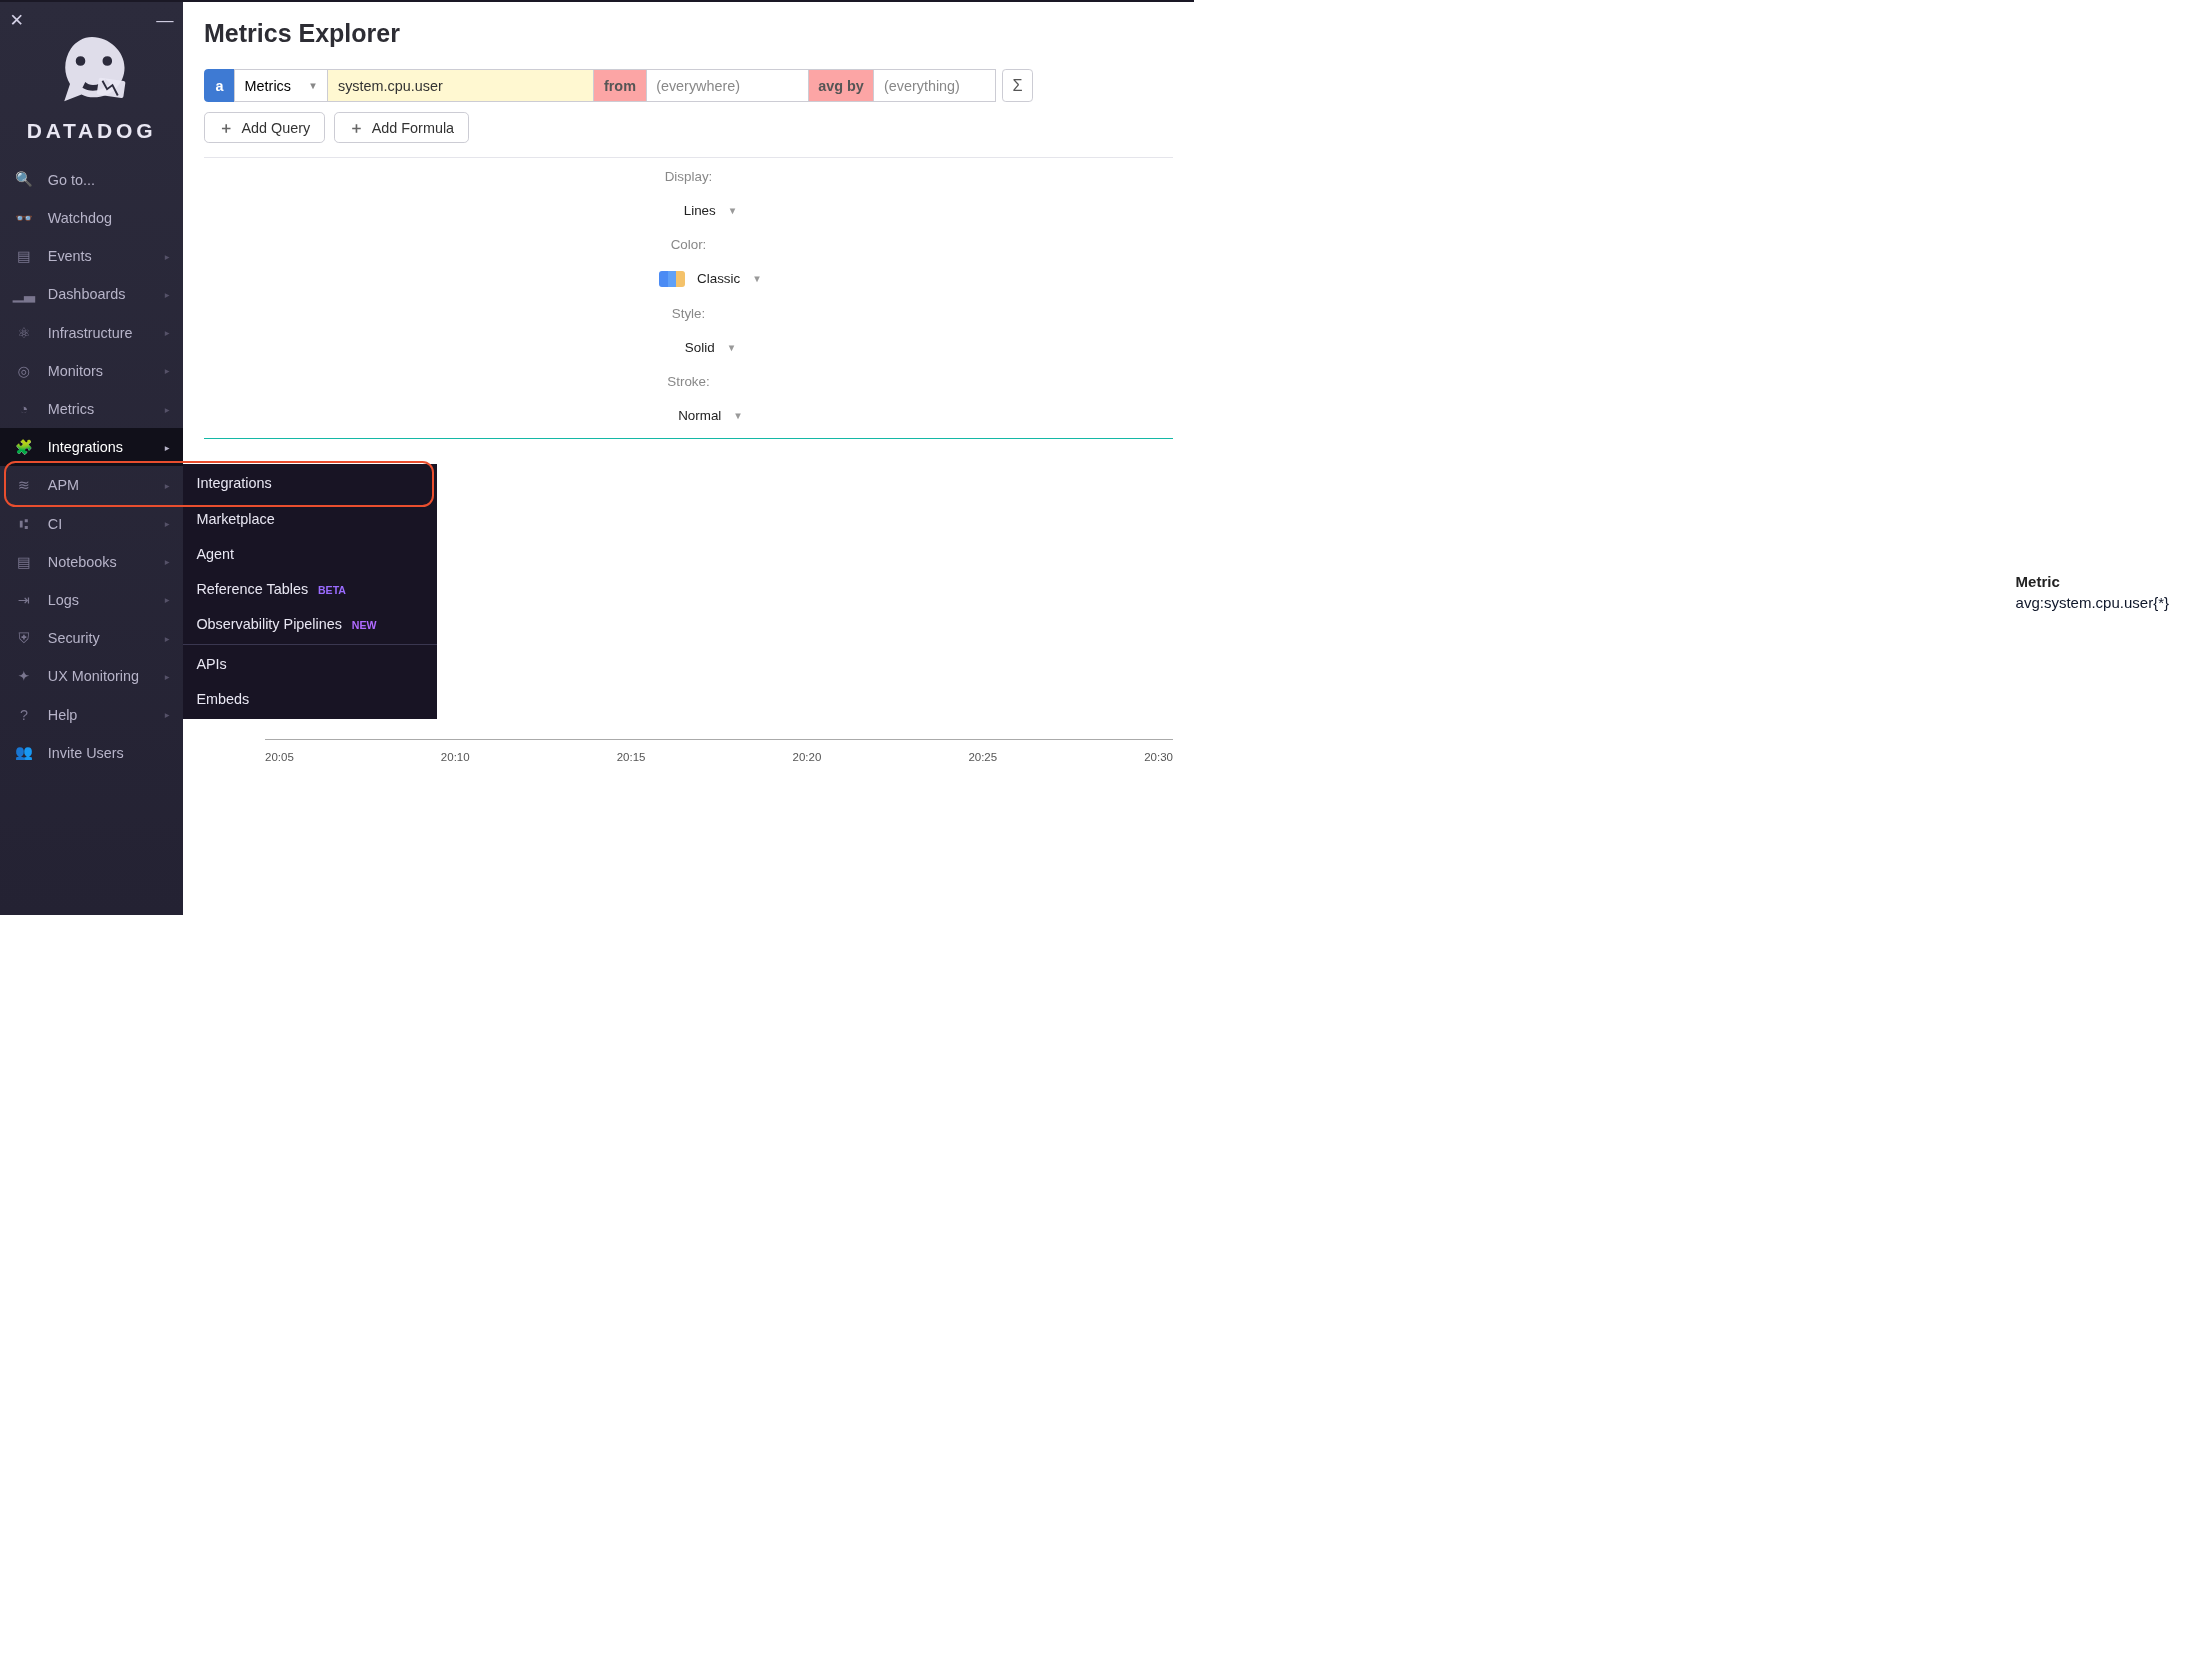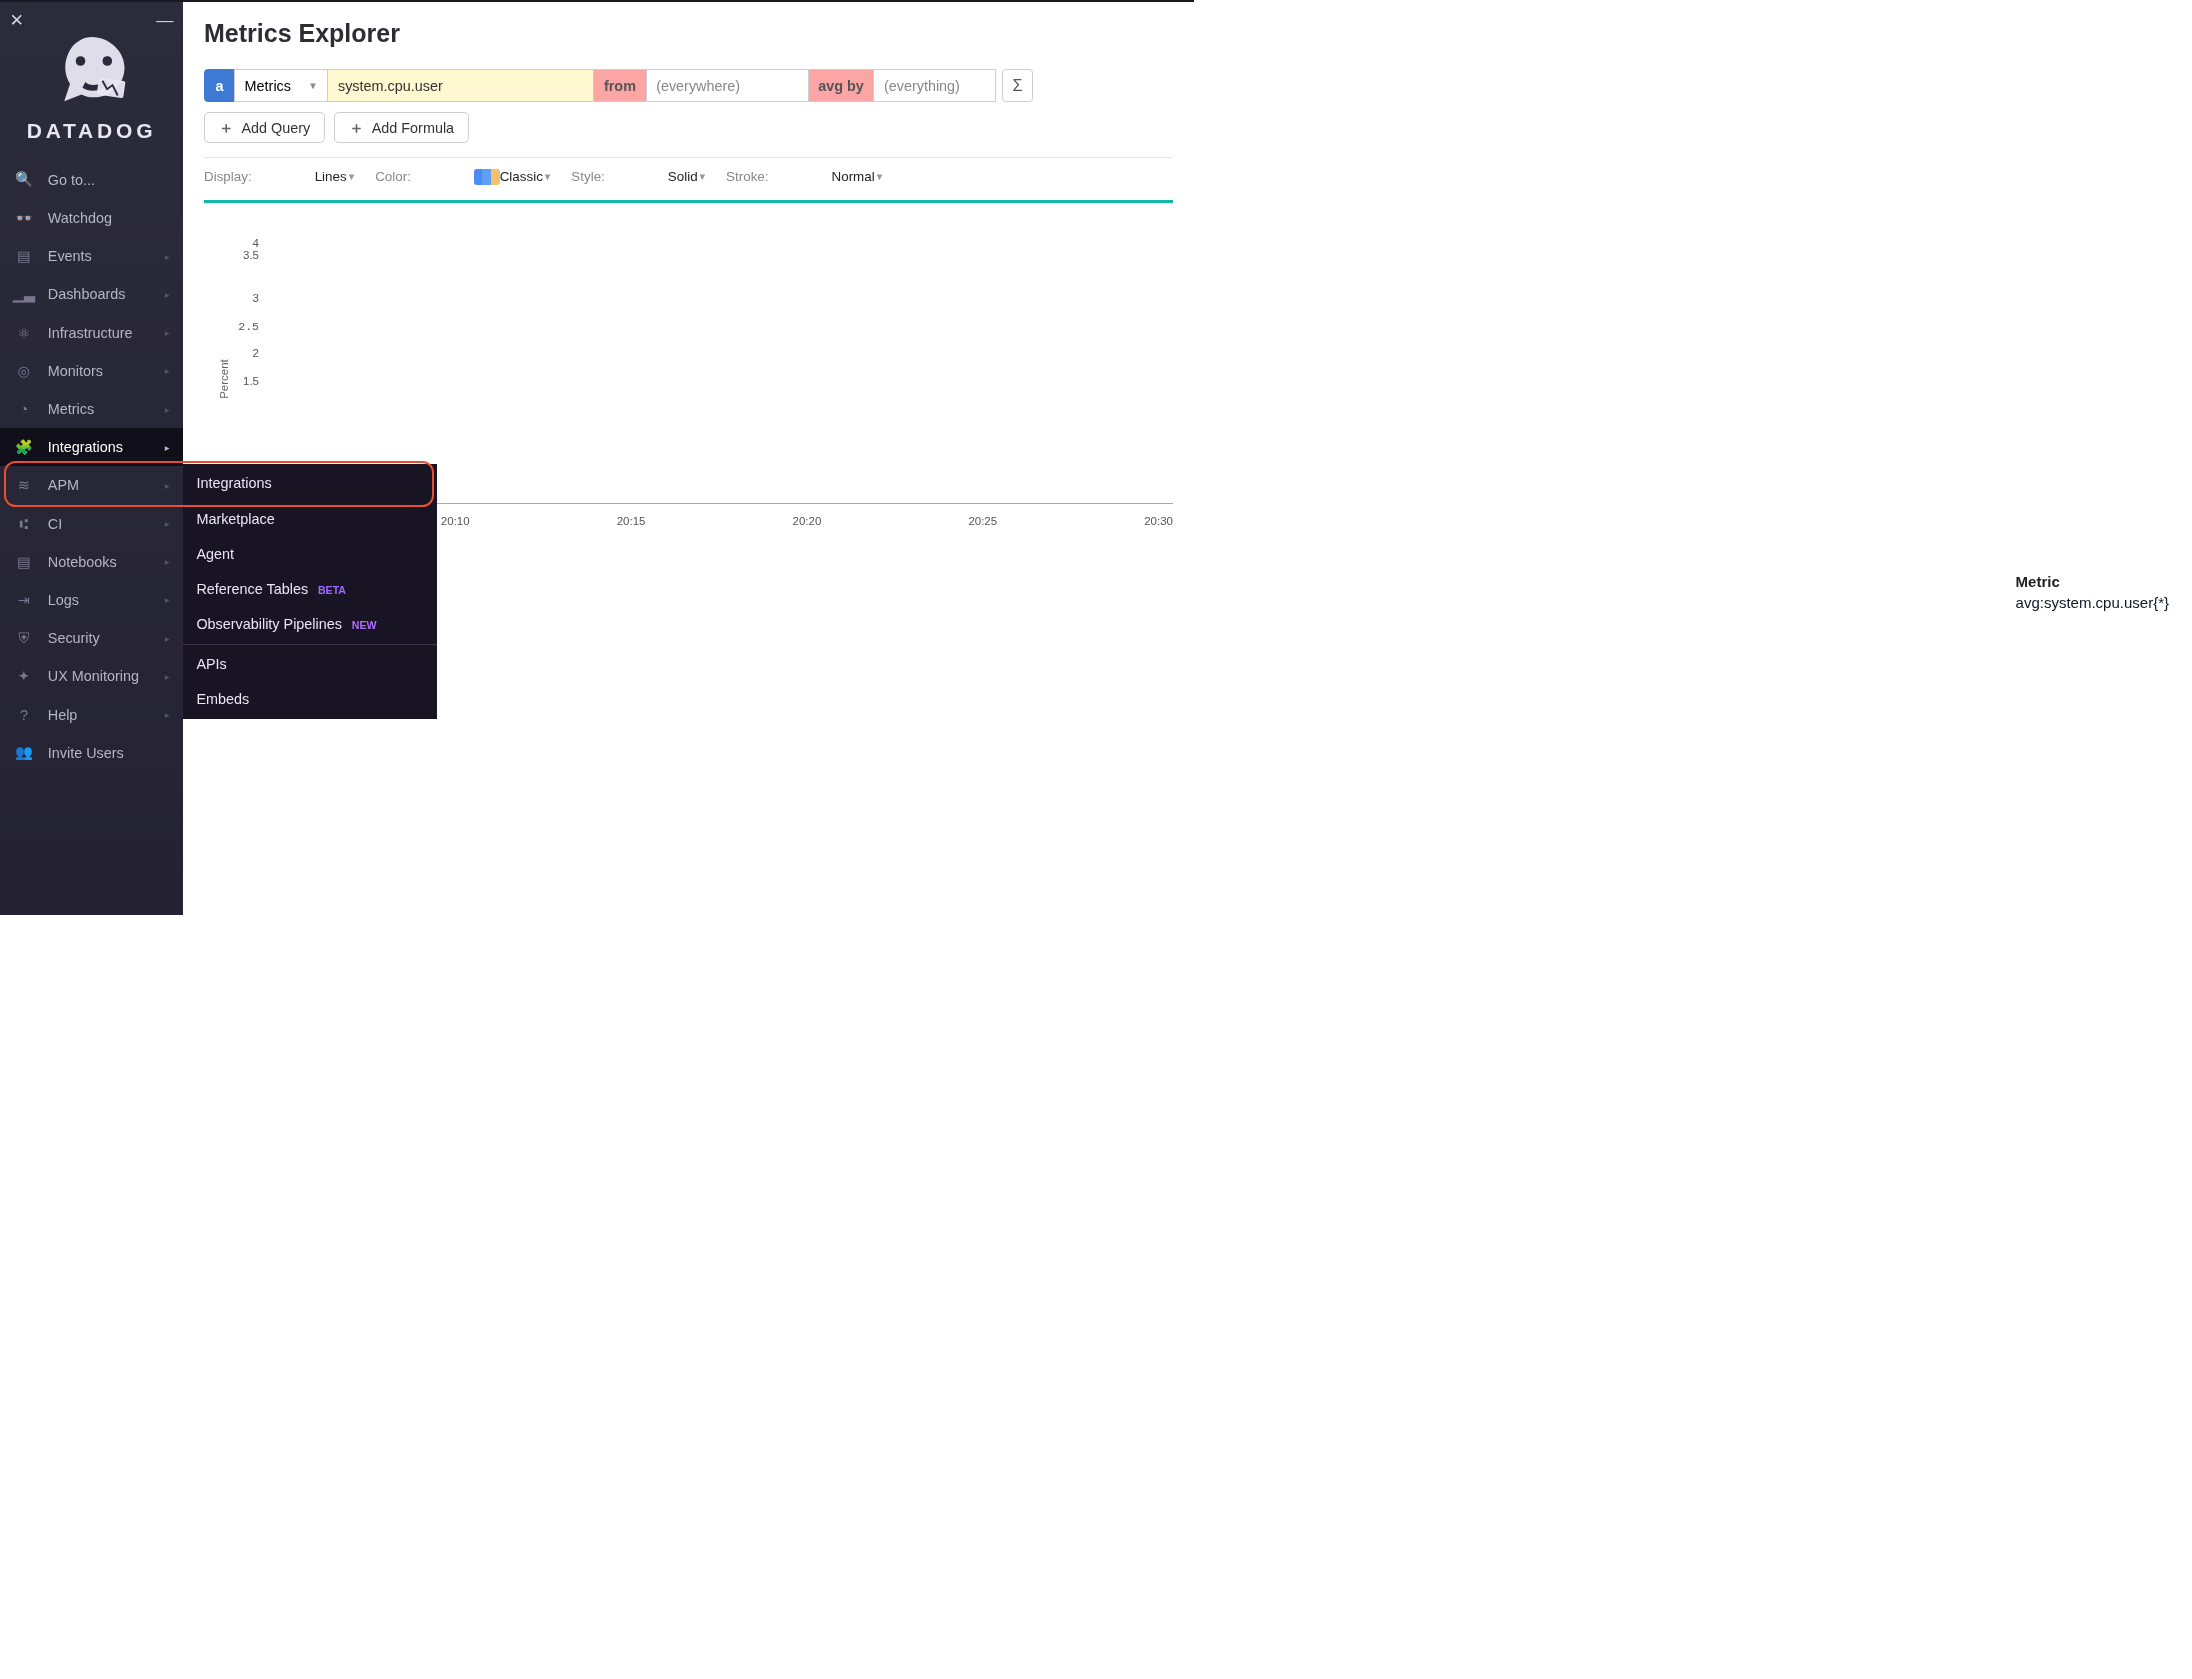--- a/index.html
+++ b/index.html
@@ -187,25 +187,26 @@
   .btn .plus { color: #666; font-weight: 700; font-size: 15.4px; line-height: 1; }
   .hr { border-top: 1px solid #e5e5eb; margin: 7.7px 0 11.5px 0; }
   
   .opts-row {
     display: flex;
     align-items: center;
     gap: 19px;
     font-size: 13.4px;
     color: #666;
     padding-bottom: 15.4px;
-    border-bottom: 3px solid #14b8a6;
+    border-bottom: 1px solid #14b8a6;
     margin-bottom: 23px;
+    flex-direction: column;
   }
   .opts-row .lbl { color: #888; }
-  .opts-row .val { color: #222; display: inline-flex; align-items: center; gap: 0; margin-left: 44px; }
+  .opts-row .val { color: #222; display: inline-flex; align-items: center; gap: 12px; margin-left: 44px; }
   .opts-row .caret { color: #999; font-size: 9.6px; }
   .color-swatch {
     display: inline-flex;
     border-radius: 2.9px;
     overflow: hidden;
     height: 15.4px;
   }
   .color-swatch span { width: 8.6px; height: 15.4px; display: inline-block; }
   
   .chart-wrap {

